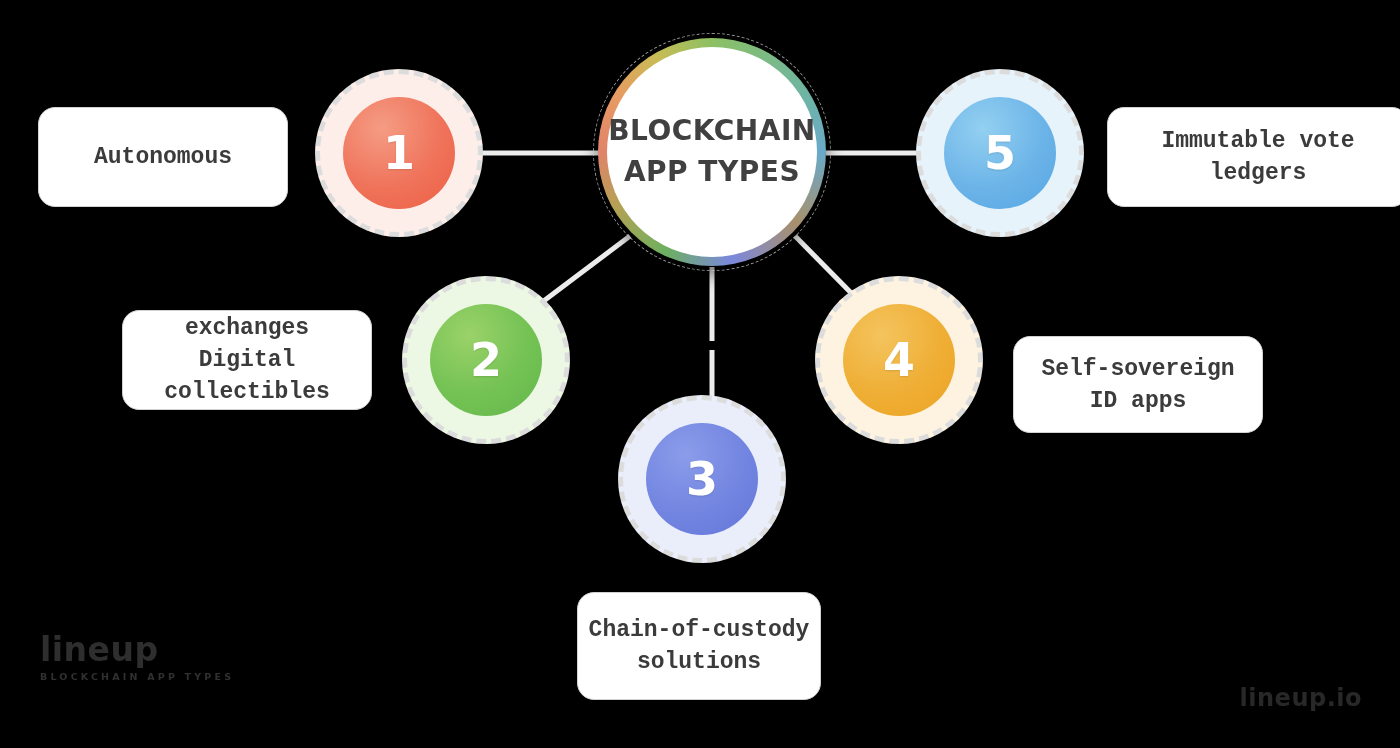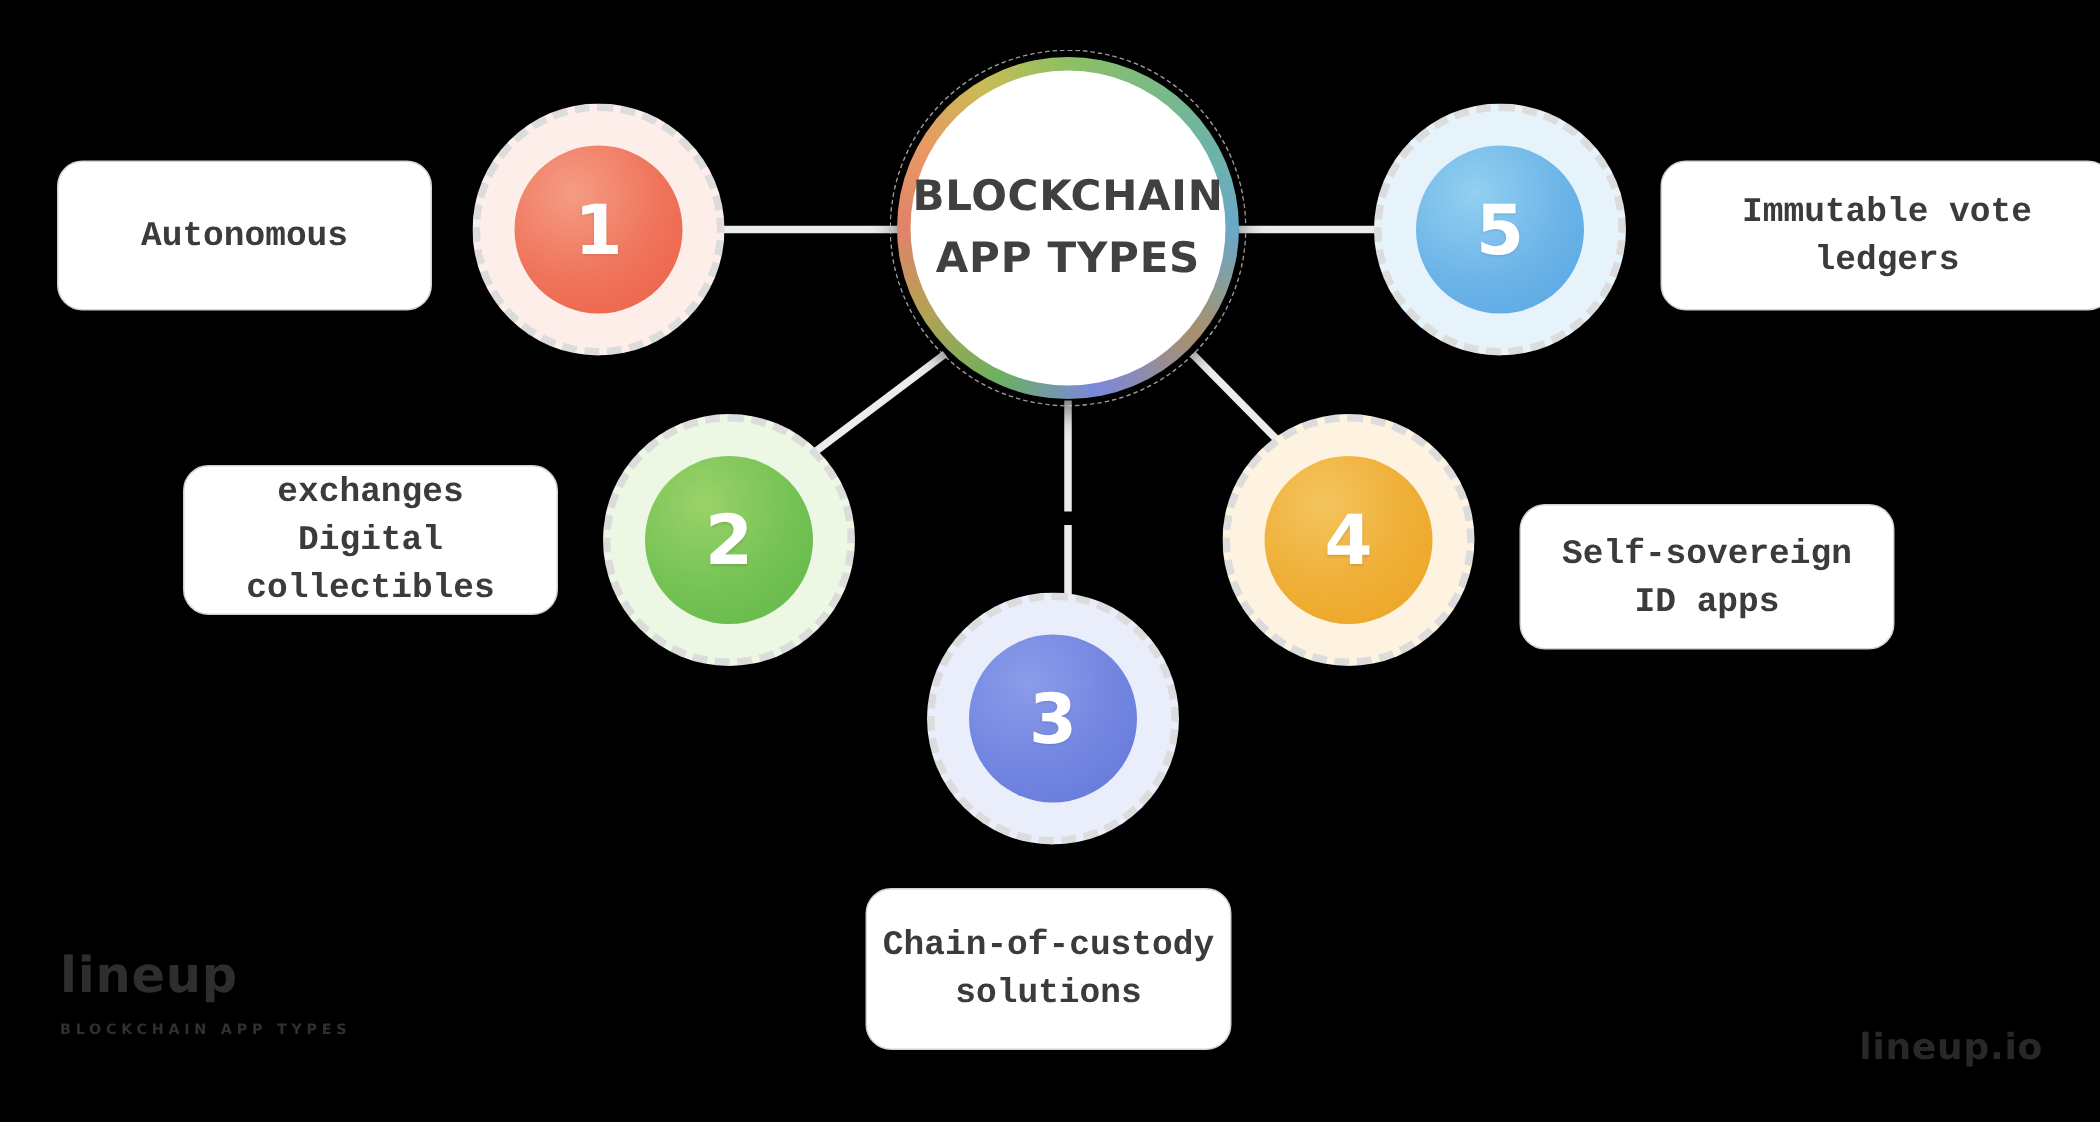--- a/index.html
+++ b/index.html
@@ -75,21 +75,21 @@
   .box5 { left:1107px; top:107px; width:302px; height:100px; }
 
   
   .footer-left {
     position:absolute; left:40px; top:632px; z-index:2; color:#2e2e2e;
   }
   .footer-left .wordmark {
     font-size:33px; font-weight:bold; letter-spacing:.5px; line-height:36px;
   }
   .footer-left .tagline {
-    margin-top:13px; font-size:9.5px; font-weight:bold; letter-spacing:3.2px;
+    margin-top:3px; font-size:9.5px; font-weight:bold; letter-spacing:3.2px;
     color:#303030; text-transform:uppercase;
   }
   .footer-right {
     position:absolute; right:38px; top:668px; z-index:2;
     font-size:24px; font-weight:bold; color:#282828; letter-spacing:.5px;margin-top:16px;
   }
 </style>
 </head>
 <body>
 

